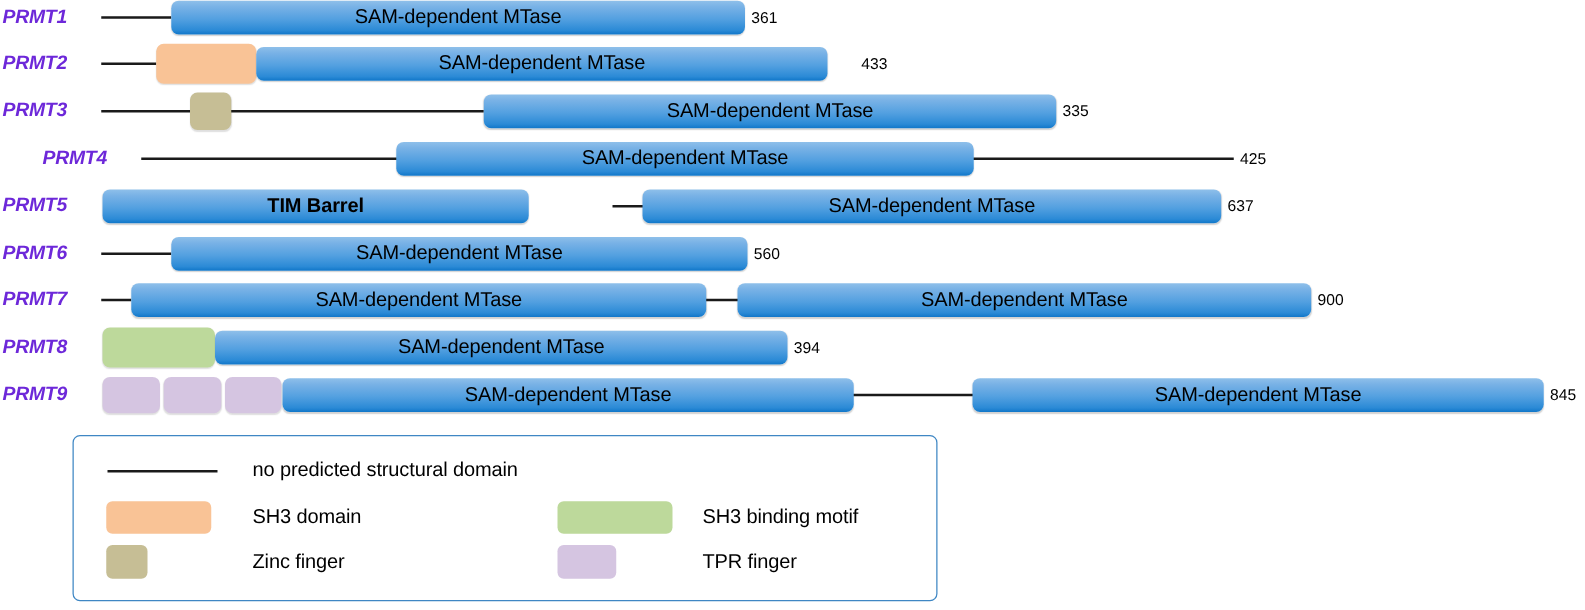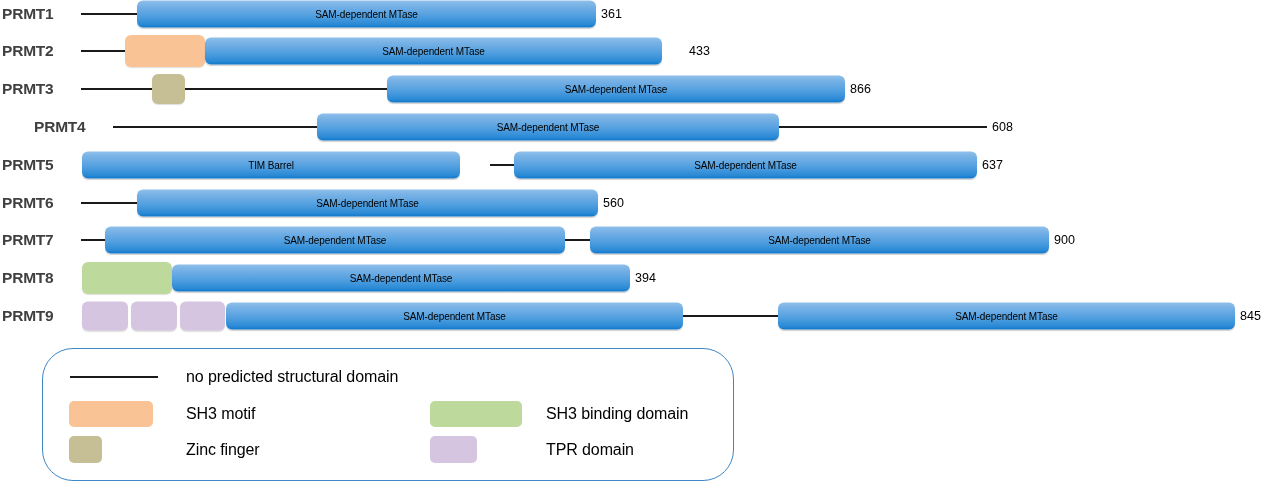--- a/index.html
+++ b/index.html
@@ -7,52 +7,52 @@
     width:1268px;height:488px;position:relative;overflow:hidden;
     font-family:"Liberation Sans", sans-serif;
     -webkit-font-smoothing:antialiased;
   }
   #diagram{position:absolute;left:0;top:0;width:1268px;height:488px;}
 
   
   .row{position:absolute;left:0;width:1268px;height:38px;}
   .prmt-label{
     position:absolute;left:2px;top:50%;transform:translateY(-50%);
-    font-size:15.5px;font-weight:bold;color:#404040;letter-spacing:-0.2px;
-    width:74px;text-align:left;white-space:nowrap;
+    font-size:15.5px;font-weight:bold;color:#6d28d9;letter-spacing:-0.2px;
+    width:74px;text-align:left;white-space:nowrap;font-style:italic;
   }
   .linker{
     position:absolute;top:50%;transform:translateY(-50%);
     height:2px;background:#1a1a1a;
   }
   .bar{
     position:absolute;top:50%;transform:translateY(-50%);
     height:27px;border-radius:6px;
     background:linear-gradient(to bottom,#8fc0ea 0%,#79b2e6 18%,#53a0e0 55%,#2b8ad6 88%,#1177c9 100%);
     box-shadow:0 1px 1px rgba(0,0,0,0.18);
     display:flex;align-items:center;justify-content:center;
     overflow:hidden;
   }
   .bar-label{
-    font-size:10px;color:#000;white-space:nowrap;
+    font-size:16px;color:#000;white-space:nowrap;
     letter-spacing:-0.1px;line-height:1;
   }
   .motif{
     position:absolute;top:50%;transform:translateY(-50%);
     border-radius:6px;box-shadow:0 1px 1px rgba(0,0,0,0.13);
   }
   .len{
     position:absolute;top:50%;transform:translateY(-50%);
     font-size:12.5px;color:#000;white-space:nowrap;
   }
 
   
   #legend{
-    position:absolute;left:42px;top:348px;width:692px;height:133px;
-    border:1.6px solid #3f87c4;border-radius:31px;background:#ffffff;
+    position:absolute;left:58px;top:348px;width:692px;height:133px;
+    border:1.6px solid #3f87c4;border-radius:6px;background:#ffffff;
     box-sizing:border-box;
   }
   .lg-line{
     position:absolute;height:2px;background:#1a1a1a;
   }
   .lg-sw{position:absolute;border-radius:5px;}
   .lg-txt{
     position:absolute;font-size:16px;color:#000;white-space:nowrap;
     transform:translateY(-50%);letter-spacing:-0.1px;
   }
@@ -78,34 +78,34 @@
       </div>
       <div class="len" style="left: 689px;">433</div>
     </div>
     <div class="row" style="top: 70px; padding-left: 36px;">
       <div class="prmt-label">PRMT3</div>
       <div class="linker" style="left: 81px; width: 306px;"></div>
       <div class="motif" style="left: 152px; width: 33px; height: 30px; background: rgb(198, 190, 149);"></div>
       <div class="bar" style="left: 387px; width: 458px;">
         <span class="bar-label">SAM-dependent MTase</span>
       </div>
-      <div class="len" style="left: 850px;">866</div>
+      <div class="len" style="left: 850px;">335</div>
     </div>
     <div class="row" style="top: 108px; margin-left: 32px;">
       <div class="prmt-label">PRMT4</div>
       <div class="linker" style="left: 81px; width: 874px;"></div>
       <div class="bar" style="left: 285px; width: 462px;">
         <span class="bar-label">SAM-dependent MTase</span>
       </div>
-      <div class="len" style="left: 960px;">608</div>
+      <div class="len" style="left: 960px;">425</div>
     </div>
     <div class="row" style="top: 146px;">
       <div class="prmt-label">PRMT5</div>
       <div class="linker" style="left: 490px; width: 30px;"></div>
-      <div class="bar" style="left: 82px; width: 378px;">
+      <div class="bar" style="left: 82px; width: 341px; font-weight: bold;">
         <span class="bar-label">TIM Barrel</span>
       </div>
       <div class="bar" style="left: 514px; width: 463px;">
         <span class="bar-label">SAM-dependent MTase</span>
       </div>
       <div class="len" style="left: 982px;">637</div>
     </div>
     <div class="row" style="top: 184px;">
       <div class="prmt-label">PRMT6</div>
       <div class="linker" style="left: 81px; width: 56px;"></div>
@@ -148,23 +148,23 @@
       </div>
       <div class="len" style="left: 1240px;">845</div>
     </div>
   </div>
 
 <div id="legend">
   <div class="lg-line" style="left:27px;top:27px;width:88px;"></div>
   <div class="lg-txt" style="left:143px;top:28px;">no predicted structural domain</div>
 
   <div class="lg-sw" style="left:26px;top:52px;width:84px;height:26px;background:#f9c396;"></div>
-  <div class="lg-txt" style="left:143px;top:65px;">SH3 motif</div>
+  <div class="lg-txt" style="left:143px;top:65px;">SH3 domain</div>
 
   <div class="lg-sw" style="left:387px;top:52px;width:92px;height:26px;background:#bdd99b;"></div>
-  <div class="lg-txt" style="left:503px;top:65px;">SH3 binding domain</div>
+  <div class="lg-txt" style="left:503px;top:65px;">SH3 binding motif</div>
 
   <div class="lg-sw" style="left:26px;top:87px;width:33px;height:27px;background:#c6be95;"></div>
   <div class="lg-txt" style="left:143px;top:101px;">Zinc finger</div>
 
   <div class="lg-sw" style="left:387px;top:87px;width:47px;height:27px;background:#d5c5e1;"></div>
-  <div class="lg-txt" style="left:503px;top:101px;">TPR domain</div>
+  <div class="lg-txt" style="left:503px;top:101px;">TPR finger</div>
 </div>
 
 </body></html>

